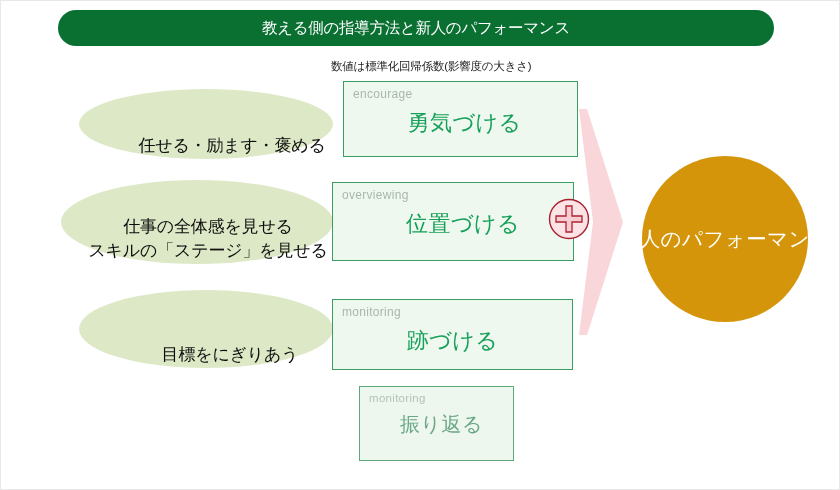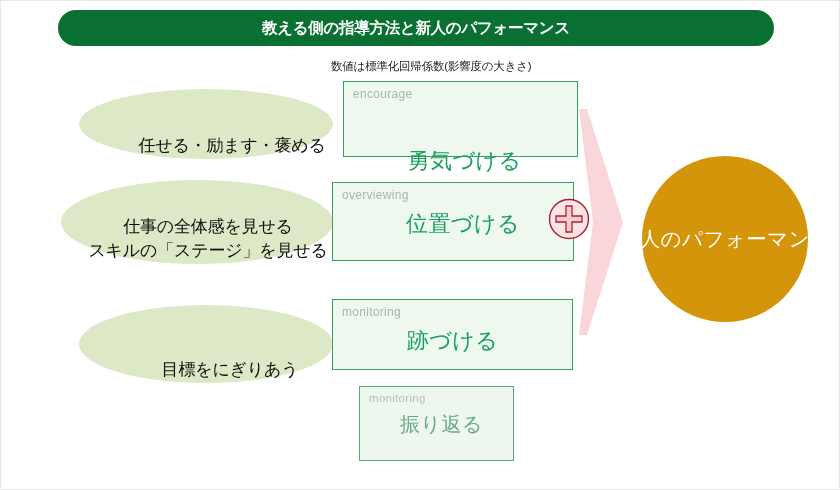--- a/index.html
+++ b/index.html
@@ -30,21 +30,21 @@
     height: 36px;
     background: #0a7032;
     border-radius: 18px;
     display: flex;
     align-items: center;
     justify-content: center;
   }
   .title-banner .title-text {
     color: #ffffff;
     font-size: 15.5px;
-    font-weight: bold;
+    font-weight: normal;
     letter-spacing: -0.3px;
     white-space: nowrap;
   }
 
   
   .caption {
     position: absolute;
     left: 330px;
     top: 58px;
     font-size: 11.5px;
@@ -68,21 +68,21 @@
     font-size: 17px;
     line-height: 1.45;
     white-space: nowrap;
     letter-spacing: -0.2px;
   }
 
   #ellipse-1 { left: 78px;  top: 88px;  width: 254px; height: 70px; }
   #ellipse-1 .el-line { padding-left: 52px; }
   #ellipse-2 { left: 60px;  top: 179px; width: 272px; height: 84px; }
   #ellipse-2 .el-line { padding-left: 22px; }
-  #ellipse-3 { left: 78px;  top: 304px; width: 254px; height: 78px; }
+  #ellipse-3 { left: 78px;  top: 289px; width: 254px; height: 78px; }
   #ellipse-3 .el-line { padding-left: 48px; }
   #ellipse-4 { left: 80px;  top: 397px; width: 260px; height: 76px; }
   #ellipse-4 .el-line { padding-left: 38px; }
 
   
   .factor-box {
     position: absolute;
     background: #eff8ef;
     border: 1px solid #3a9e63;
     box-sizing: border-box;
@@ -102,21 +102,21 @@
     right: 0;
     top: 26px;
     text-align: center;
     font-size: 22px;
     color: #16a05a;
     letter-spacing: 0.5px;
     white-space: nowrap;
   }
 
   #box-1 { left: 342px; top: 80px;  width: 235px; height: 76px; }
-  #box-1 .jp-label { padding-left: 8px; margin-top: 38px; }
+  #box-1 .jp-label { padding-left: 8px; }
   #box-2 { left: 331px; top: 181px; width: 242px; height: 79px; }
   #box-2 .jp-label { padding-left: 20px; }
   #box-3 { left: 331px; top: 298px; width: 241px; height: 71px; }
   #box-3 .jp-label { }
 
   #box-4 { left: 358px; top: 385px; width: 155px; height: 75px; background: #eef7ee; border-color: #5aa87b; }
   #box-4 .en-label { color: #b3c3b6; font-size: 11.5px; }
   #box-4 .jp-label { font-size: 20px; color: #6aa787; padding-left: 10px; top: 24px; }
 
   

